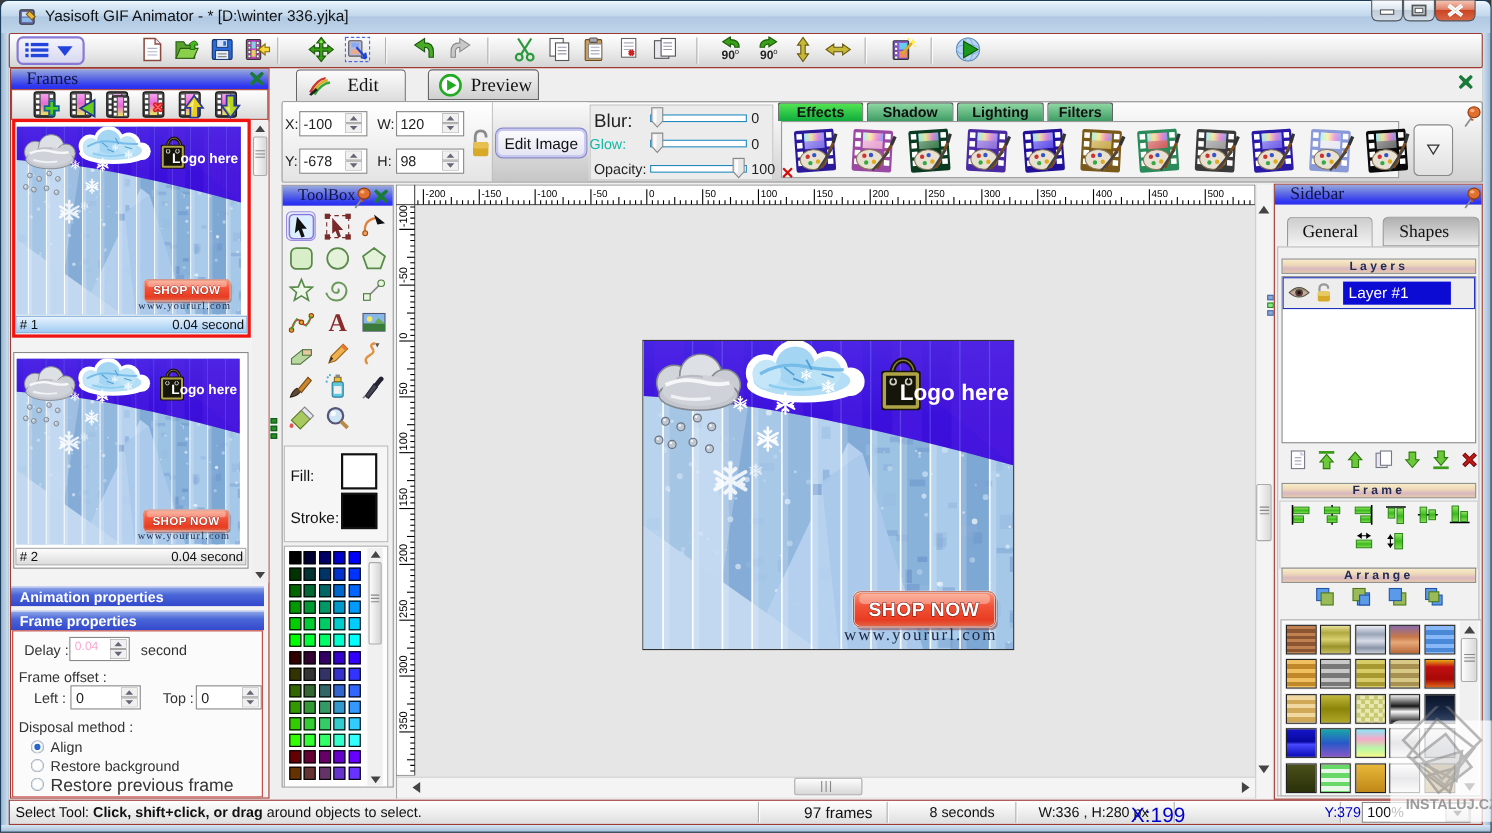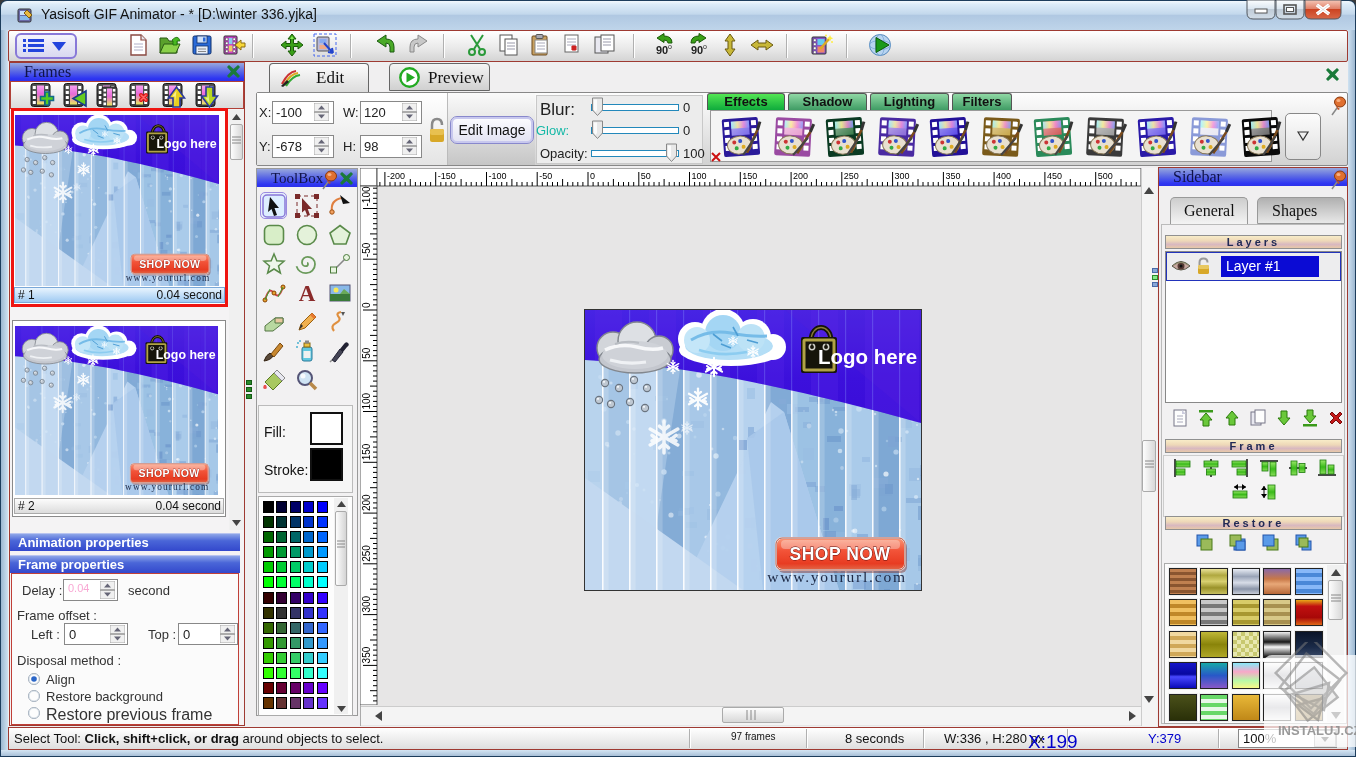--- a/index.html
+++ b/index.html
@@ -2606,21 +2606,21 @@
 <svg class="abs" style="left:1230px;top:482px" width="20" height="20" viewBox="0 0 20 20">
     <path d="M4,5 L8,2 V8 Z M16,5 L12,2 V8 Z" fill="#000"></path>
     <line x1="4" y1="5" x2="16" y2="5" stroke="#000"></line>
     <rect x="3" y="9" width="14" height="7" fill="url(#grn)" stroke="#1a7a0a" stroke-width="0.8"></rect>
   </svg>
 <svg class="abs" style="left:1259px;top:482px" width="20" height="20" viewBox="0 0 20 20">
     <path d="M5,4 L2,8 H8 Z M5,16 L2,12 H8 Z" fill="#000"></path>
     <line x1="5" y1="4" x2="5" y2="16" stroke="#000"></line>
     <rect x="9" y="3" width="7" height="14" fill="url(#grn)" stroke="#1a7a0a" stroke-width="0.8"></rect>
   </svg>
-<div class="abs tanhdr" style="left:1165px;top:516px;width:177px;height:14px">Restore</div>
+<div class="abs tanhdr" style="left:1165px;top:516px;width:177px;height:14px">Arrange</div>
 <svg class="abs" style="left:1194px;top:532px" width="21" height="21" viewBox="0 0 21 21">
     <rect x="3" y="3" width="11" height="11" fill="#5a9ae8" stroke="#2255aa"></rect>
     <rect x="7" y="7" width="11" height="11" fill="#9aba5a" stroke="#4a7a1a"></rect>
   </svg>
 <svg class="abs" style="left:1227px;top:532px" width="21" height="21" viewBox="0 0 21 21">
     <rect x="7" y="7" width="11" height="11" fill="#5a9ae8" stroke="#2255aa"></rect>
     <rect x="3" y="3" width="11" height="11" fill="#9aba5a" stroke="#4a7a1a"></rect>
     <rect x="9" y="9" width="9" height="9" fill="#5a9ae8" stroke="#2255aa"></rect>
   </svg>
 <svg class="abs" style="left:1260px;top:532px" width="21" height="21" viewBox="0 0 21 21">
@@ -2673,25 +2673,25 @@
 <svg class="abs" style="left:1330px;top:710px" width="12" height="10" viewBox="0 0 12 10">
     <path d="M6,9 L11,2 H1 Z" fill="#444"></path>
   </svg>
 <div class="abs" style="left:8px;top:727px;width:1340px;height:23px;background:linear-gradient(#ffffff,#dedede);border:1px solid #9e3a32"></div>
 <div class="abs" style="left:14px;top:731px;font-size:13px;color:#111">Select Tool: <b>Click, shift+click, or drag</b> around objects to select.</div>
 <div class="sep" style="left:689px;top:729px;height:19px"></div>
 <div class="sep" style="left:806px;top:729px;height:19px"></div>
 <div class="sep" style="left:923px;top:729px;height:19px"></div>
 <div class="sep" style="left:1067px;top:729px;height:19px"></div>
 <div class="sep" style="left:1218px;top:729px;height:19px"></div>
-<div class="abs" style="left:731px;top:731px;font-size:10px;color:#111">97 frames</div>
+<div class="abs" style="left:731px;top:731px;font-size:14px;color:#111">97 frames</div>
 <div class="abs" style="left:845px;top:731px;font-size:13px;color:#111">8 seconds</div>
 <div class="abs" style="left:944px;top:731px;font-size:13px;color:#111">W:336 , H:280 px</div>
 <div class="abs" style="left:1028px;top:731px;font-size:19px;color:#0000cc">X:199</div>
-<div class="abs" style="left:1148px;top:731px;font-size:13px;color:#0000cc">Y:379</div>
+<div class="abs" style="left:1204px;top:731px;font-size:13px;color:#0000cc">Y:379</div>
 <div class="abs" style="left:1238px;top:729px;width:99px;height:19px;background:#fff;border:1px solid #888"></div>
 <div class="abs" style="left:1243px;top:731px;font-size:13px;color:#111">100%</div>
 <div class="abs" style="left:1314px;top:730px;width:22px;height:17px;background:linear-gradient(#fcfcfc,#d8d8d8);border:1px solid #999"></div>
 <svg class="abs" style="left:1320px;top:736px" width="10" height="7" viewBox="0 0 10 7">
     <path d="M1,1 L5,6 L9,1 Z" fill="#333"></path>
   </svg>
 <div class="abs" style="left:1264px;top:655px;width:100px;height:92px;background:rgba(255,255,255,0.72);border-radius:8px 0 0 0"></div>
 <svg class="abs" style="left:1268px;top:642px;opacity:0.52" width="88" height="102" viewBox="0 0 88 102">
 <g fill="none" stroke="#7a7a7a" stroke-width="2.4">
 <rect x="18" y="6" width="50" height="50" transform="rotate(45,43,31)"></rect>

